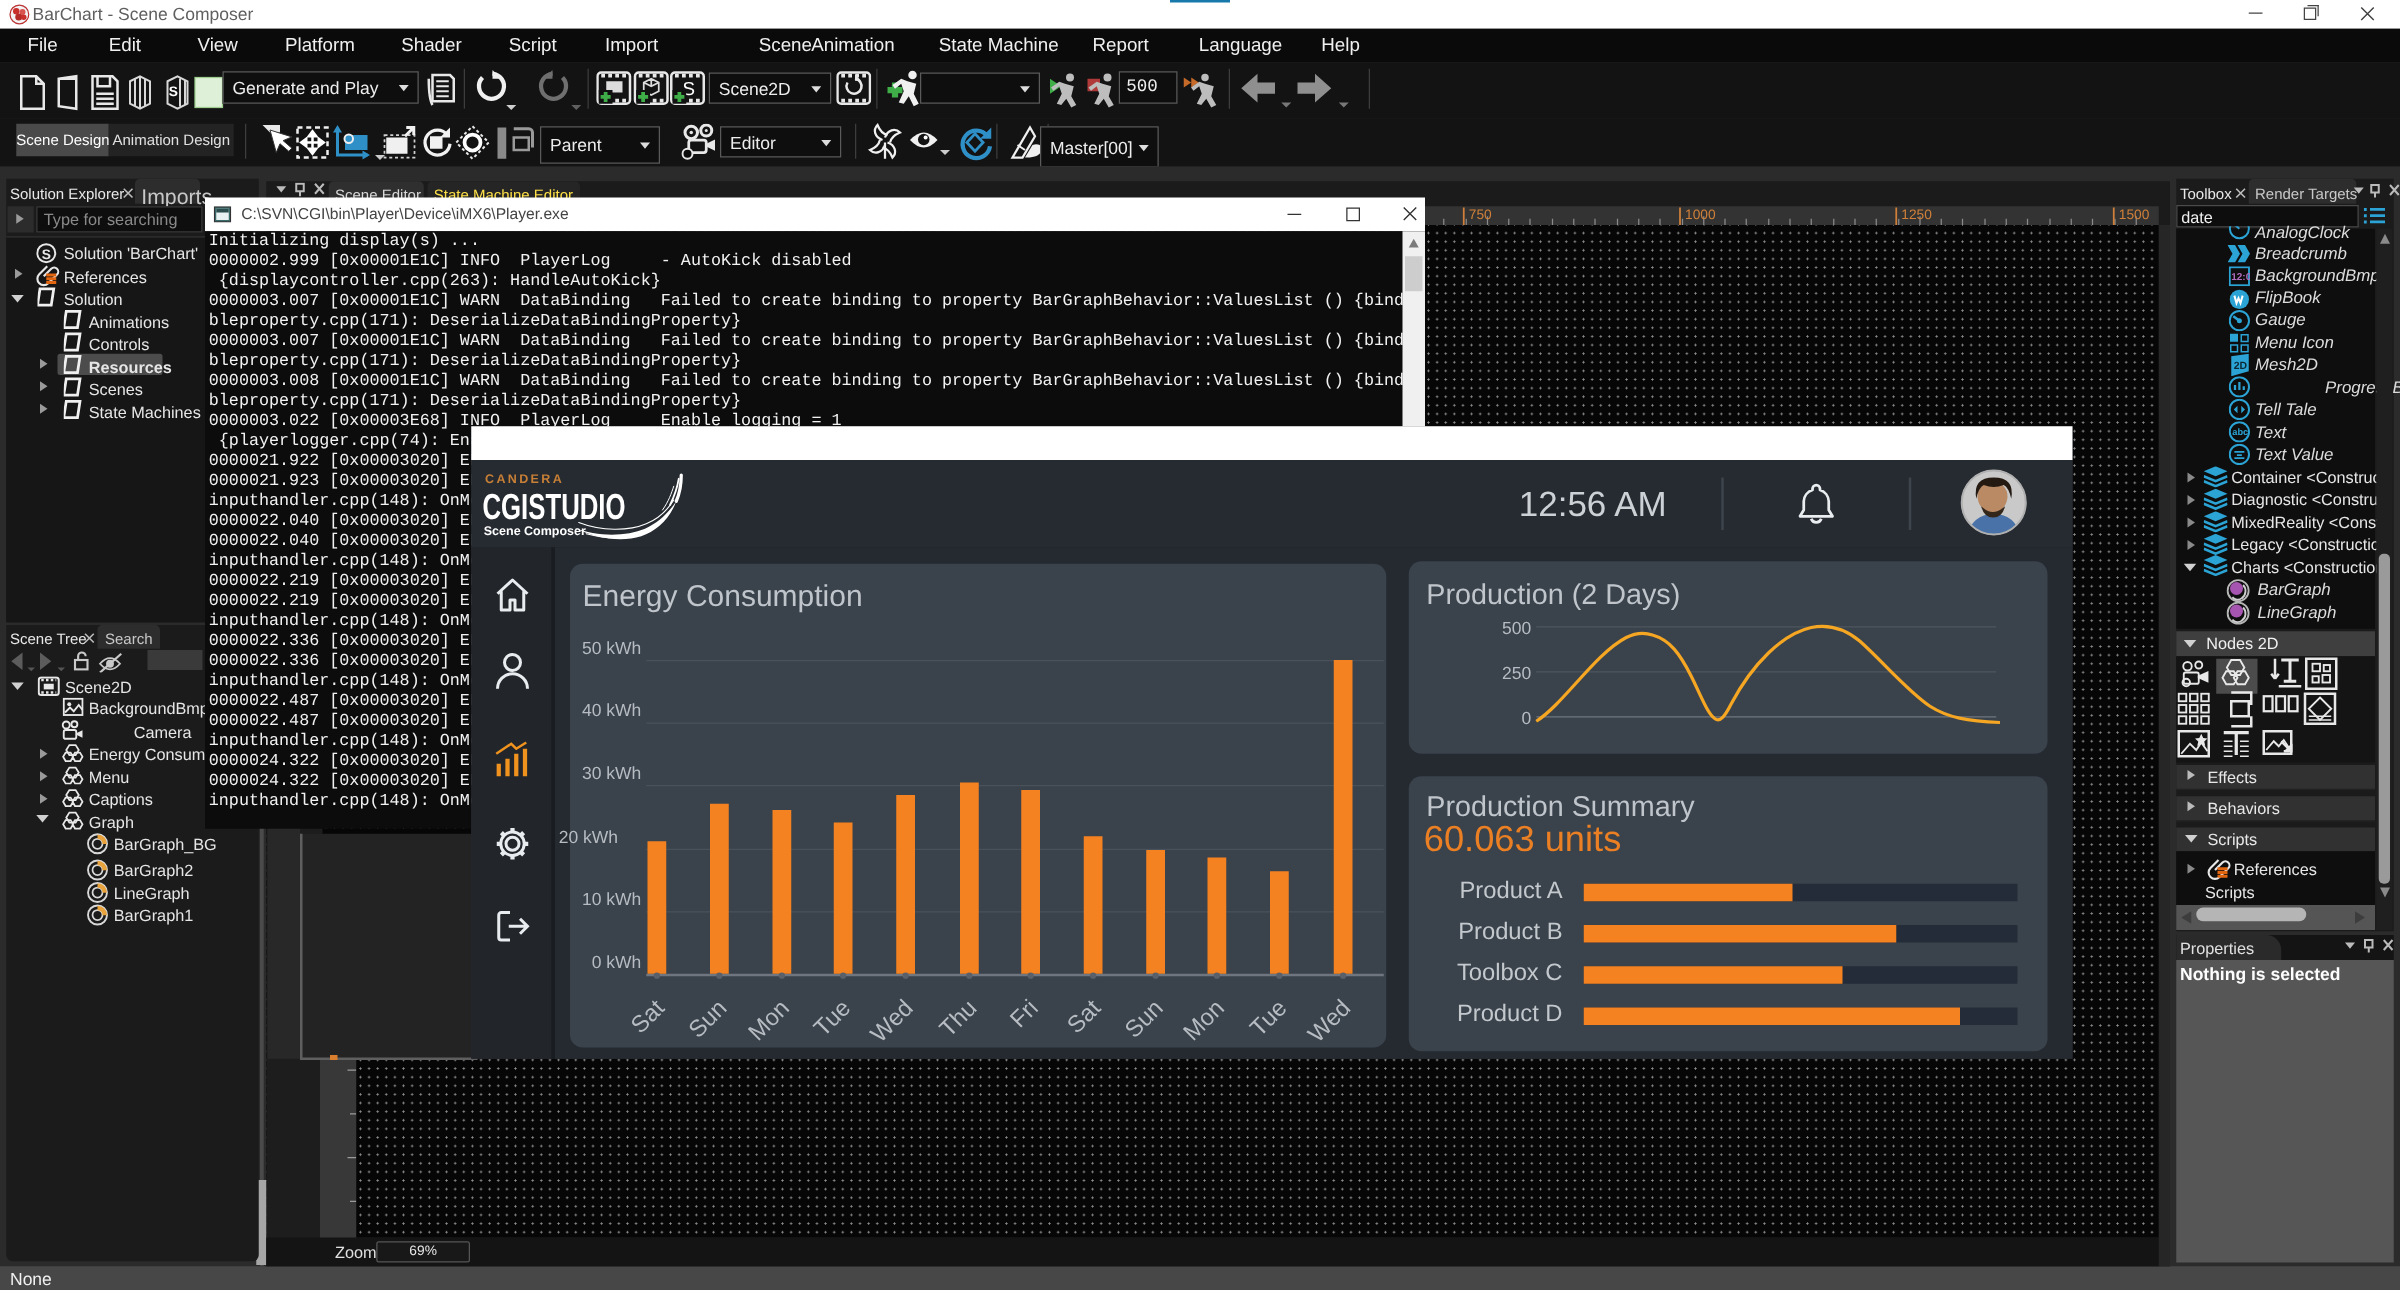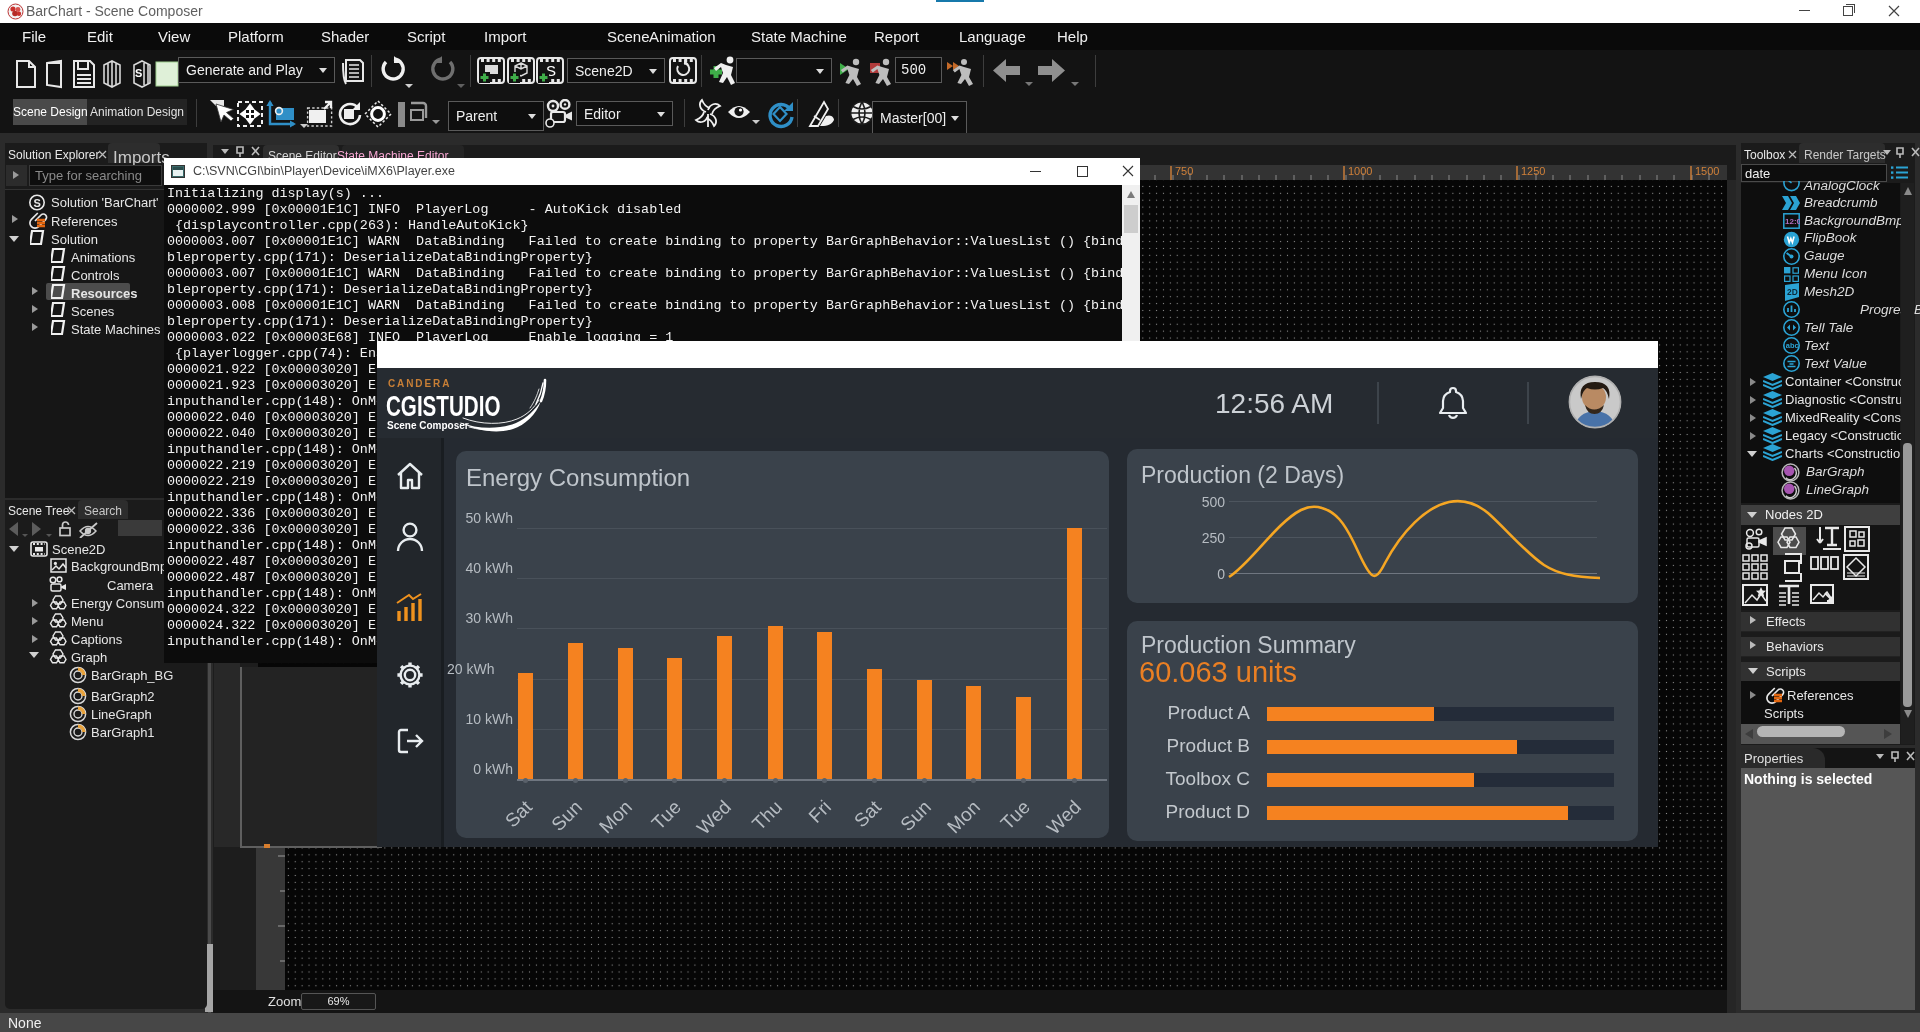--- a/index.html
+++ b/index.html
@@ -204,21 +204,21 @@
     <circle cx="14" cy="14" r="6.4" fill="none" stroke="#fff" stroke-width="3"></circle>
   </g>
 
   <rect x="190" y="2" width="7" height="25" fill="#8a8a8a"></rect>
   <g transform="translate(200,2)">
     <path d="M3 1 h12 a3 3 0 0 1 3 3 v12" fill="none" stroke="#9a9a9a" stroke-width="2.4"></path>
     <rect x="3" y="8" width="12" height="10" fill="#131313" stroke="#9a9a9a" stroke-width="2"></rect>
     <path d="M24 18 l4 4 4 -4 z" fill="#999"></path>
   </g>
 </svg>
-<div class="combo" style="left:448px;top:101px;width:96px;height:30px;">Parent<span class="caret"></span></div>
+<div class="combo" style="left:432px;top:101px;width:96px;height:30px;">Parent<span class="caret"></span></div>
 <svg class="abs" style="left:545px;top:99px;" width="30" height="30" viewBox="0 0 30 30">
   <circle cx="8" cy="7" r="5" fill="none" stroke="#e8e8e8" stroke-width="2.4"></circle>
   <circle cx="20" cy="5.4" r="4.4" fill="none" stroke="#e8e8e8" stroke-width="2.4"></circle>
   <circle cx="8" cy="7" r="1.4" fill="#e8e8e8"></circle>
       <circle cx="20" cy="5.4" r="1.2" fill="#e8e8e8"></circle>
   <rect x="6" y="13" width="14" height="10" rx="2" fill="none" stroke="#e8e8e8" stroke-width="2.2"></rect>
   <path d="M20 16 l7 -3.4 v9 l-7 -3.4 z" fill="#e8e8e8"></path>
   <circle cx="5" cy="24" r="4" fill="#0c0c0c" stroke="#e8e8e8" stroke-width="1.6"></circle>
 </svg>
 <div class="combo" style="left:576px;top:101px;width:97px;height:25px;">Editor<span class="caret"></span></div>
@@ -250,38 +250,38 @@
 <svg class="abs" style="left:808px;top:100px;" width="28" height="28" viewBox="0 0 28 28">
   <path d="M2 26 L16 2 l4 7 -10 17 z" fill="none" stroke="#f0f0f0" stroke-width="1.8"></path>
   <path d="M18 16 c6 -2 8 2 8 4 c-3 6 -9 6 -14 6 z" fill="#f0f0f0"></path>
   <path d="M6 16 l6 4" stroke="#f0f0f0" stroke-width="1.6"></path>
 </svg>
 <div class="sep1" style="left:838px;top:99px;height:28px;"></div>
 <svg class="abs" style="left:849px;top:100px;" width="28" height="28" viewBox="0 0 28 28">
   <circle cx="13" cy="13" r="11.4" fill="#efefef"></circle>
   <path d="M13 1.6 a11.4 11.4 0 0 0 0 22.8 a11.4 11.4 0 0 0 0 -22.8 M1.6 13 h22.8 M4 6.5 q9 5 18 0 M4 19.5 q9 -5 18 0 M13 1.6 q-6 11.4 0 22.8 M13 1.6 q6 11.4 0 22.8" fill="none" stroke="#1b1b1b" stroke-width="1.6"></path>
 </svg>
-<div class="combo" style="left:872px;top:101px;width:95px;height:33px;">Master[00]<span class="caret"></span></div>
+<div class="combo" style="left:832px;top:101px;width:95px;height:33px;">Master[00]<span class="caret"></span></div>
 
 <div class="abs" style="left:0;top:133px;width:1920px;height:880px;background:#2b2b2b;"></div>
 
 <div class="abs" style="left:0;top:1013px;width:1920px;height:19px;background:#474747;"></div>
 <div class="abs" style="left:8px;top:1015px;font-size:14px;color:#f0f0f0;">None</div>
 
 <div class="abs" style="left:213px;top:145px;width:1523px;height:868px;background:#1b1b1b;"></div>
 
 <svg class="abs" style="left:221px;top:146px;" width="40" height="12" viewBox="0 0 40 12">
   <path d="M0 3 l4 5 4 -5 z" fill="#bbb"></path>
   <path d="M16 1 h6 v6 h-6 z M19 7 v4" stroke="#bbb" stroke-width="1.6" fill="none"></path>
   <path d="M31 1 l7 8 M38 1 l-7 8" stroke="#bbb" stroke-width="1.6"></path>
 </svg>
 <div class="abs" style="left:263px;top:145px;width:76px;height:20px;background:#2f2f2f;border-radius:4px 4px 0 0;"></div>
 <div class="abs" style="left:342px;top:145px;width:122px;height:20px;background:#252525;border-radius:4px 4px 0 0;"></div>
 <div class="tab" style="left:268px;top:149px;font-size:12px;">Scene Editor</div>
-<div class="tab" style="left:337px;top:149px;color:#f9a8d4;font-size:12px;">State Machine Editor</div>
+<div class="tab" style="left:347px;top:149px;color:#fde047;font-size:12px;">State Machine Editor</div>
 
 <div class="abs" style="left:213px;top:165px;width:1514px;height:15px;background:#333333;"></div>
 <svg class="abs" style="left:213px;top:165px;" width="1514" height="15">
   <g stroke="#8a8a8a" stroke-width="1">
     <path d="M268 10 v5 M285 10 v5 M302 10 v5 M319 10 v5 M337 10 v5 M354 10 v5 M371 10 v5 M389 10 v5 M406 10 v5 M423 10 v5 M441 10 v5 M458 8 v7 M475 10 v5 M492 10 v5 M510 10 v5 M527 10 v5 M544 10 v5 M562 10 v5 M579 10 v5 M596 10 v5 M614 10 v5 M631 8 v7 M648 10 v5 M665 10 v5 M683 10 v5 M700 10 v5 M717 10 v5 M735 10 v5 M752 10 v5 M769 10 v5 M787 10 v5 M804 8 v7 M821 10 v5 M838 10 v5 M856 10 v5 M873 10 v5 M890 10 v5 M908 10 v5 M925 10 v5 M942 10 v5 M960 10 v5 M977 8 v7 M994 10 v5 M1011 10 v5 M1029 10 v5 M1046 10 v5 M1063 10 v5 M1081 10 v5 M1098 10 v5 M1115 10 v5 M1133 10 v5 M1150 8 v7 M1167 10 v5 M1184 10 v5 M1202 10 v5 M1219 10 v5 M1236 10 v5 M1254 10 v5 M1271 10 v5 M1288 10 v5 M1306 10 v5 M1323 8 v7 M1340 10 v5 M1357 10 v5 M1375 10 v5 M1392 10 v5 M1409 10 v5 M1427 10 v5 M1444 10 v5 M1461 10 v5 M1479 10 v5 M1496 8 v7"></path>
   </g>
   <g stroke="#d08039" stroke-width="1.4">
     <path d="M958 1 v14 M1131 1 v14 M1304 1 v14 M1478 1 v14"></path>
   </g>
   <g fill="#d08039" font-size="11" font-family="Liberation Sans">

